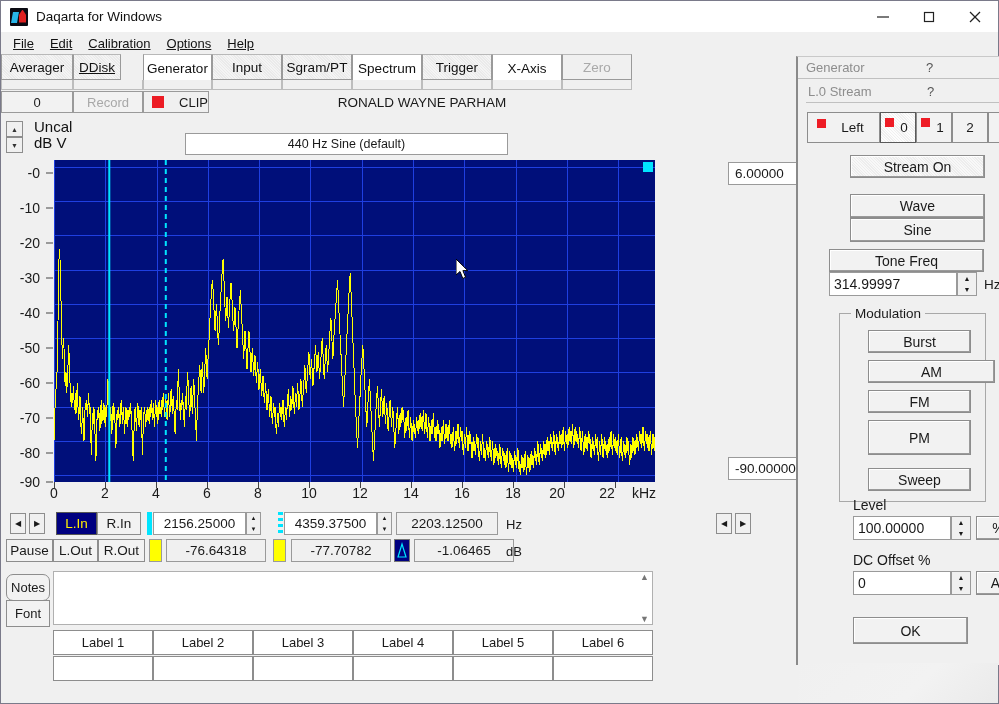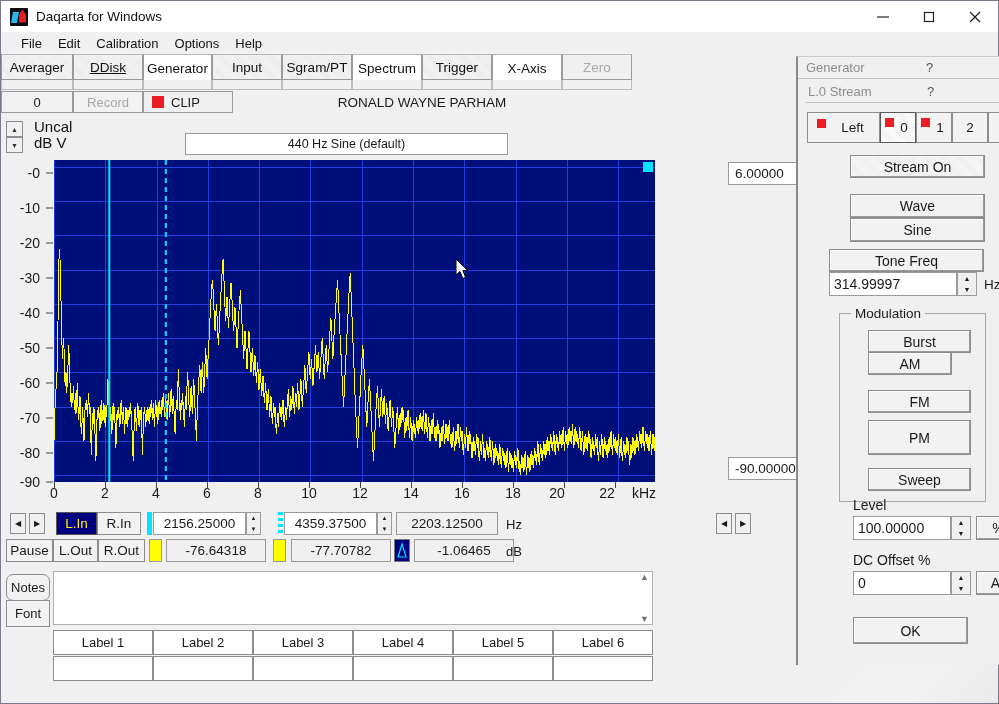--- a/index.html
+++ b/index.html
@@ -25,21 +25,21 @@
   .tb-icon:after{content:"";position:absolute;left:9px;top:2px;width:7px;height:13px;
      background:#e02020;clip-path:polygon(0 40%,50% 0,100% 40%,100% 100%,0 100%);}
   .tb-title { font-size:13.5px; color:#111; }
   .tb-buttons { position:absolute; right:0; top:0; height:31px; display:flex; }
   .tb-btn { width:46px; height:31px; display:flex; align-items:center; justify-content:center;
             font-size:13px; color:#222; }
   .tb-btn svg { display:block; }
 
   
   .menubar { position:absolute; left:0; top:31px; width:997px; height:22px;
-             background:#f0f0f0; display:flex; align-items:center; padding-left:12px; }
+             background:#f0f0f0; display:flex; align-items:center; padding-left:4px;text-decoration:underline; }
   .menu-item { padding:2px 8px; font-size:13px; color:#111; }
 
   
   .tabstrip { position:absolute; left:0; top:53px; width:997px; height:36px; }
   .tab { position:absolute; top:0; height:26px; background:#f2f2f2;
          border:1px solid #9a9a9a; border-top:1px solid #b8b8b8;
          display:flex; align-items:center; justify-content:center;
          font-size:13.5px; color:#111;
          background-image:repeating-linear-gradient(45deg,#f4f4f4 0 1px,#eaeaea 1px 2px); }
   .tab.sel { background:#fff; background-image:none; border-bottom:1px solid #fff; height:28px; }
@@ -186,21 +186,21 @@
   <div class="menubar">
     <div class="menu-item">File</div>
     <div class="menu-item">Edit</div>
     <div class="menu-item">Calibration</div>
     <div class="menu-item">Options</div>
     <div class="menu-item">Help</div>
   </div>
 
   <div class="tabstrip">
     <div class="tab" style="left:0px;   width:72px;">Averager</div>
-    <div class="tab" style="left:72px;  width:70px;text-decoration:underline;">DDisk</div>
+    <div class="tab" style="left:72px;  width:48px;text-decoration:underline;">DDisk</div>
     <div class="tab sel" style="left:142px; width:69px;">Generator</div>
     <div class="tab" style="left:211px; width:70px;">Input</div>
     <div class="tab" style="left:281px; width:70px;">Sgram/PT</div>
     <div class="tab sel" style="left:351px; width:70px;">Spectrum</div>
     <div class="tab" style="left:421px; width:70px;">Trigger</div>
     <div class="tab sel" style="left:491px; width:70px;">X-Axis</div>
     <div class="tab flat" style="left:561px; width:70px; color:#a9a9a9;">Zero</div>
 
     <div class="tabsub" style="left:0px;   width:72px;"></div>
     <div class="tabsub" style="left:72px;  width:70px;"></div>
@@ -209,21 +209,21 @@
     <div class="tabsub" style="left:281px; width:70px;"></div>
     <div class="tabsub" style="left:351px; width:70px;"></div>
     <div class="tabsub" style="left:421px; width:70px;"></div>
     <div class="tabsub" style="left:491px; width:70px;"></div>
     <div class="tabsub" style="left:561px; width:70px;"></div>
   </div>
 
   <div class="row2">
     <div class="cell" style="left:0px;  width:72px;">0</div>
     <div class="cell dis" style="left:72px; width:70px;">Record</div>
-    <div class="clipbox" style="left:142px;width:90px;">
+    <div class="clipbox" style="left:142px;width:66px;justify-content:space-between;">
       <span class="clip-led"></span>
       <span>CLIP</span>
     </div>
     <div class="username" style="left:211px;width:420px;">RONALD WAYNE PARHAM</div>
   </div>
 
   <div class="vspin">
     <div>▲</div>
     <div>▼</div>
   </div>
@@ -422,21 +422,21 @@
     <div class="gfield" style="left:31px; top:215px; width:128px;">314.99997</div>
     <div class="gspin" style="left:159px; top:215px;">
       <div>▲</div>
       <div>▼</div>
     </div>
     <div class="gunit" style="left:186px; top:220px;">Hz</div>
 
     <div class="groupbox" style="left:41px; top:256px; width:147px; height:189px;"></div>
     <div class="grouplbl" style="left:53px; top:249px;">Modulation</div>
     <div class="gbtn" style="left:70px; top:273px; width:103px; height:23px;">Burst</div>
-    <div class="gbtn" style="left:70px; top:295px; width:84px; height:23px;">AM</div>
+    <div class="gbtn" style="left:70px; top:303px; width:127px; height:23px;">AM</div>
     <div class="gbtn" style="left:70px; top:333px; width:103px; height:23px;">FM</div>
     <div class="gbtn" style="left:70px; top:363px; width:103px; height:35px;">PM</div>
     <div class="gbtn" style="left:70px; top:411px; width:103px; height:23px;">Sweep</div>
 
     <div class="gcaption" style="left:55px; top:440px;">Level</div>
     <div class="gfield" style="left:55px; top:459px; width:98px;">100.00000</div>
     <div class="gspin" style="left:153px; top:459px;">
       <div>▲</div>
       <div>▼</div>
     </div>

